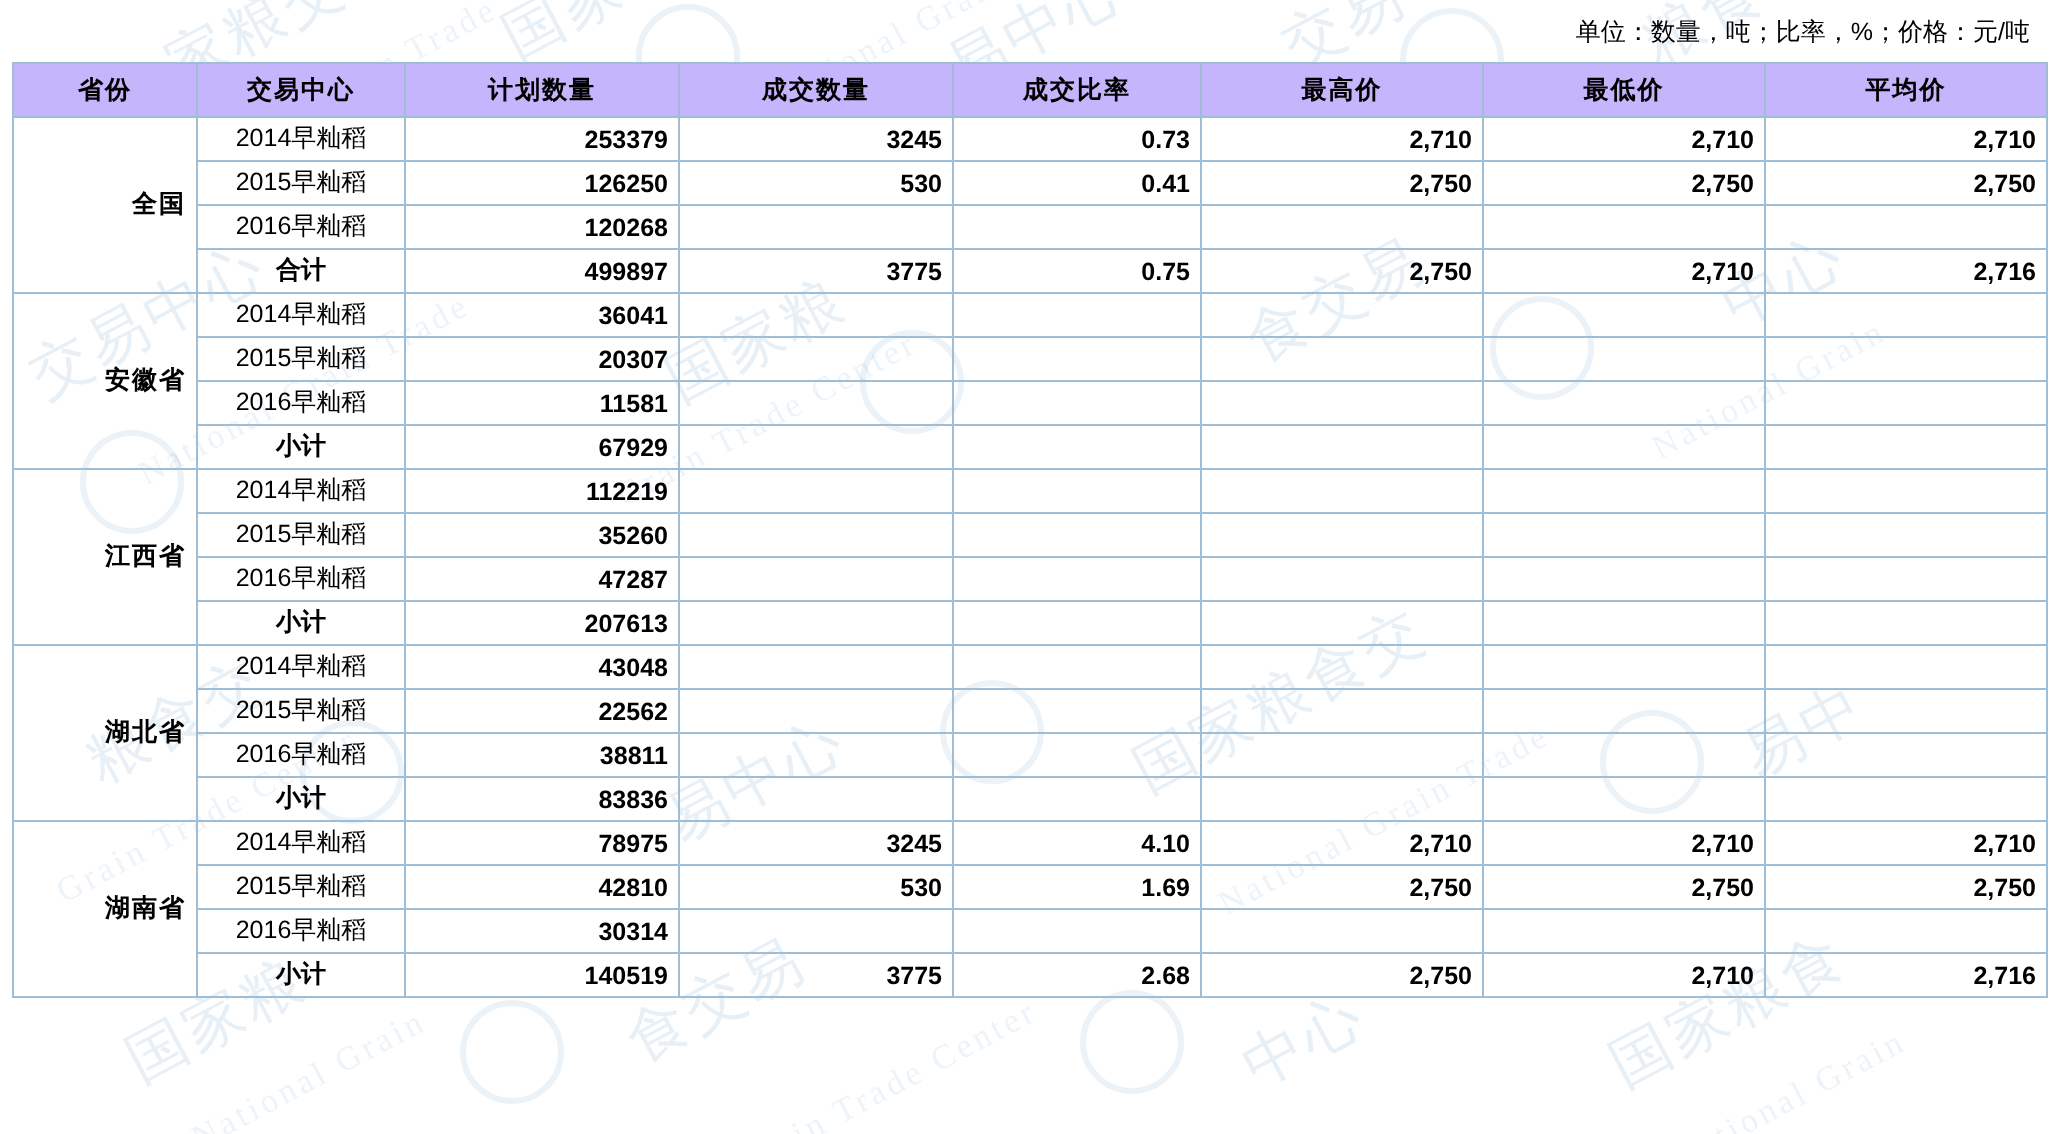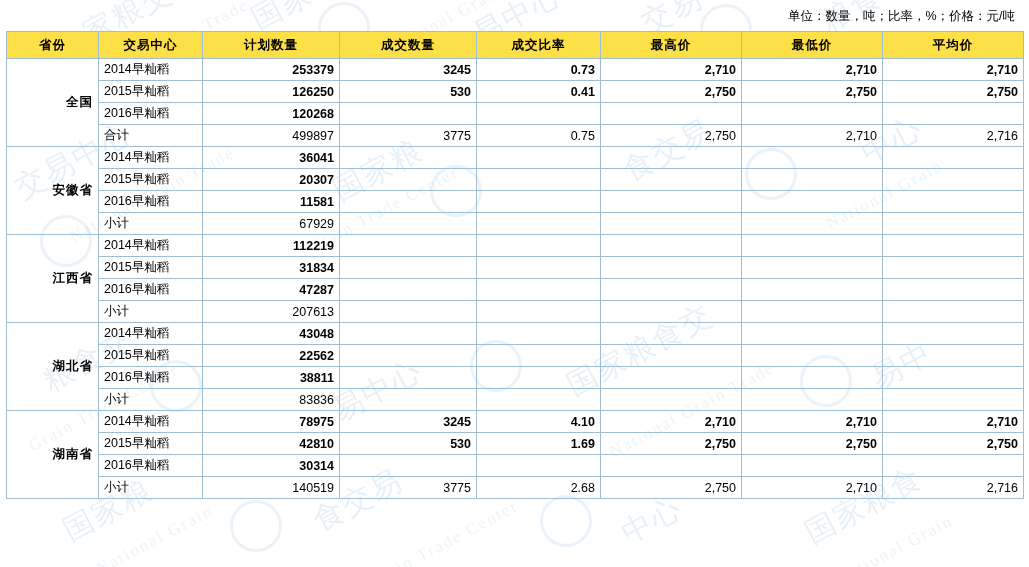--- a/index.html
+++ b/index.html
@@ -64,42 +64,42 @@
     font-size: 12.5px;
     color: #000;
     height: 22px;
     padding: 0 5px;
     box-sizing: border-box;
   }
   table.report thead th {
     font-weight: bold;
     text-align: center;
     height: 27px;
-    background: #fde047;
+    background: #c4b5fd;
     letter-spacing: 1px;
   }
   td.prov {
     text-align: right;
     font-weight: bold;
     letter-spacing: 1px;
   }
   td.year {
-    text-align: left;
+    text-align: center;
   }
   td.year.bold {
     font-weight: bold;
   }
   td.num {
     text-align: right;
     font-family: "Liberation Sans", sans-serif;
     font-weight: bold;
     padding-right: 6px;
   }
   tr.sum td.num, tr.sum td.year {
-    font-weight: normal;
+    font-weight: bold;
     margin-top: 24px;
   }
   col.c-prov { width: 92px; }
   col.c-year { width: 104px; }
   col.c-plan { width: 137px; }
   col.c-deal { width: 137px; }
   col.c-rate { width: 124px; }
   col.c-high { width: 141px; }
   col.c-low  { width: 141px; }
   col.c-avg  { width: 141px; }
@@ -260,21 +260,21 @@
         <td class="year">2014早籼稻</td>
         <td class="num">112219</td>
         <td class="num"></td>
         <td class="num"></td>
         <td class="num"></td>
         <td class="num"></td>
         <td class="num"></td>
       </tr>
       <tr>
         <td class="year">2015早籼稻</td>
-        <td class="num">31834</td>
+        <td class="num">35260</td>
         <td class="num"></td>
         <td class="num"></td>
         <td class="num"></td>
         <td class="num"></td>
         <td class="num"></td>
       </tr>
       <tr>
         <td class="year">2016早籼稻</td>
         <td class="num">47287</td>
         <td class="num"></td>

